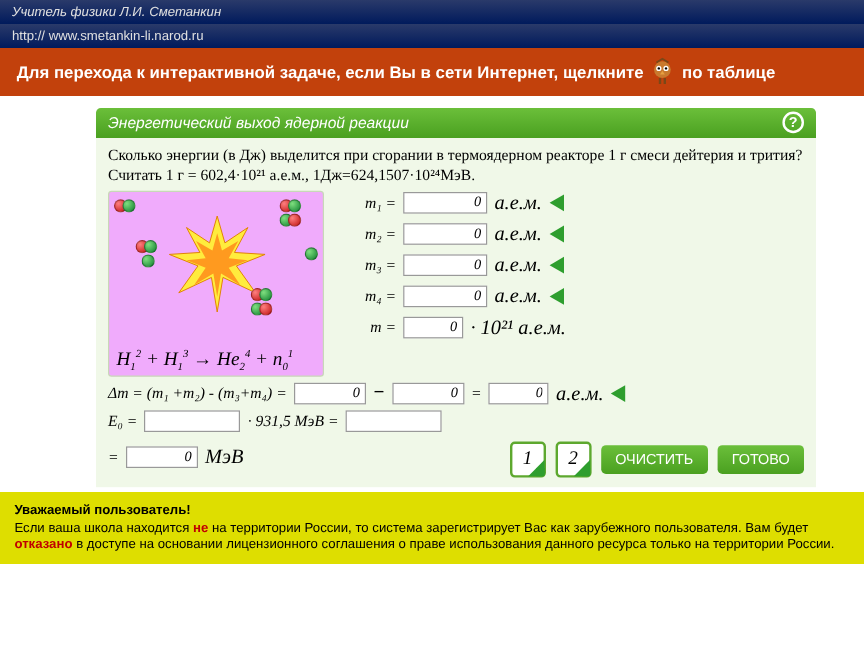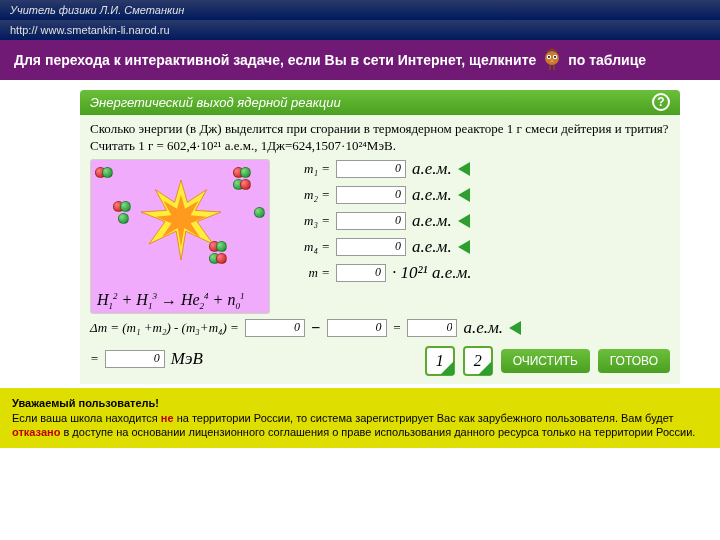--- a/index.html
+++ b/index.html
@@ -1,19 +1,19 @@
 <!DOCTYPE html>
 <html><head>
 <meta charset="utf-8">
 <style>
   * { margin:0; padding:0; box-sizing:border-box; }
   body { width:720px; height:540px; background:#fff; font-family:Arial,sans-serif; font-size:11px; overflow:hidden; }
   .hdr { background:linear-gradient(#2a3a6a,#001a5c); color:#e0e0e0; padding:4px 10px; font-size:11px; font-style:italic; }
   .url { background:linear-gradient(#2a3a6a,#001a5c); color:#e0e0e0; padding:4px 10px; font-size:11px; }
-  .redbar { background:#701a75; color:#fff; padding:8px 14px; font-weight:bold; font-size:14px; display:flex; align-items:center; }
+  .redbar { background:#c2410c; color:#fff; padding:8px 14px; font-weight:bold; font-size:14px; display:flex; align-items:center; }
   .redbar .owl { width:24px; height:24px; margin:0 4px; display:inline-flex; align-items:center; justify-content:center; }
   .owl svg { width:24px; height:24px; }
   .app { margin:4px 40px 4px 80px; width:600px; }
   .appbar { background:linear-gradient(#6bbf3a,#4aa020); color:#fff; border-radius:4px 4px 0 0; padding:5px 10px; font-style:italic; font-size:13px; position:relative;margin-top:10px; }
   .appbar .help { position:absolute; right:10px; top:3px; width:18px; height:18px; border:2px solid #fff; border-radius:50%; display:flex; align-items:center; justify-content:center; font-weight:bold; font-style:normal; font-size:12px; }
   .body { background:#f0f8e8; padding:6px 10px 8px 10px; font-family:"Times New Roman",serif; }
   .q { font-size:13px; line-height:1.3; }
   .top { display:flex; gap:10px; margin-top:4px; }
   .diag { width:180px; height:155px; background:#f0abfc; border:1px solid #c8d8b8; border-radius:3px; position:relative; }
   .explosion { position:absolute; left:50px; top:20px; width:80px; height:80px; }
@@ -118,20 +118,26 @@
     <div class="formrow">
       <span>Δm = (m₁ +m₂)  -  (m₃+m₄) =</span>
       <input value="0" style="">
       <span style="font-size:16px;font-weight:bold">−</span>
       <input value="0" style="">
       <span>=</span>
       <input style="width: 50px;" value="0">
       <span class="unit">а.е.м.</span>
       <span class="tri"></span>
     </div>
+    <div class="formrow">
+      <span>E₀  =</span>
+      <input style="width: 80px;" value="">
+      <span>·  931,5  МэВ   =</span>
+      <input style="width: 80px;" value="">
+    </div>
     <div style="display:flex;align-items:center;">
       <div class="formrow" style="flex:0 0 auto">
         <span>=</span>
         <input style="width: 60px;" value="0">
         <span class="unit">МэВ</span>
       </div>
       <div class="btm" style="flex:1">
         <div class="numbtn">
             <span>1</span>
             <span class="sm"></span>

